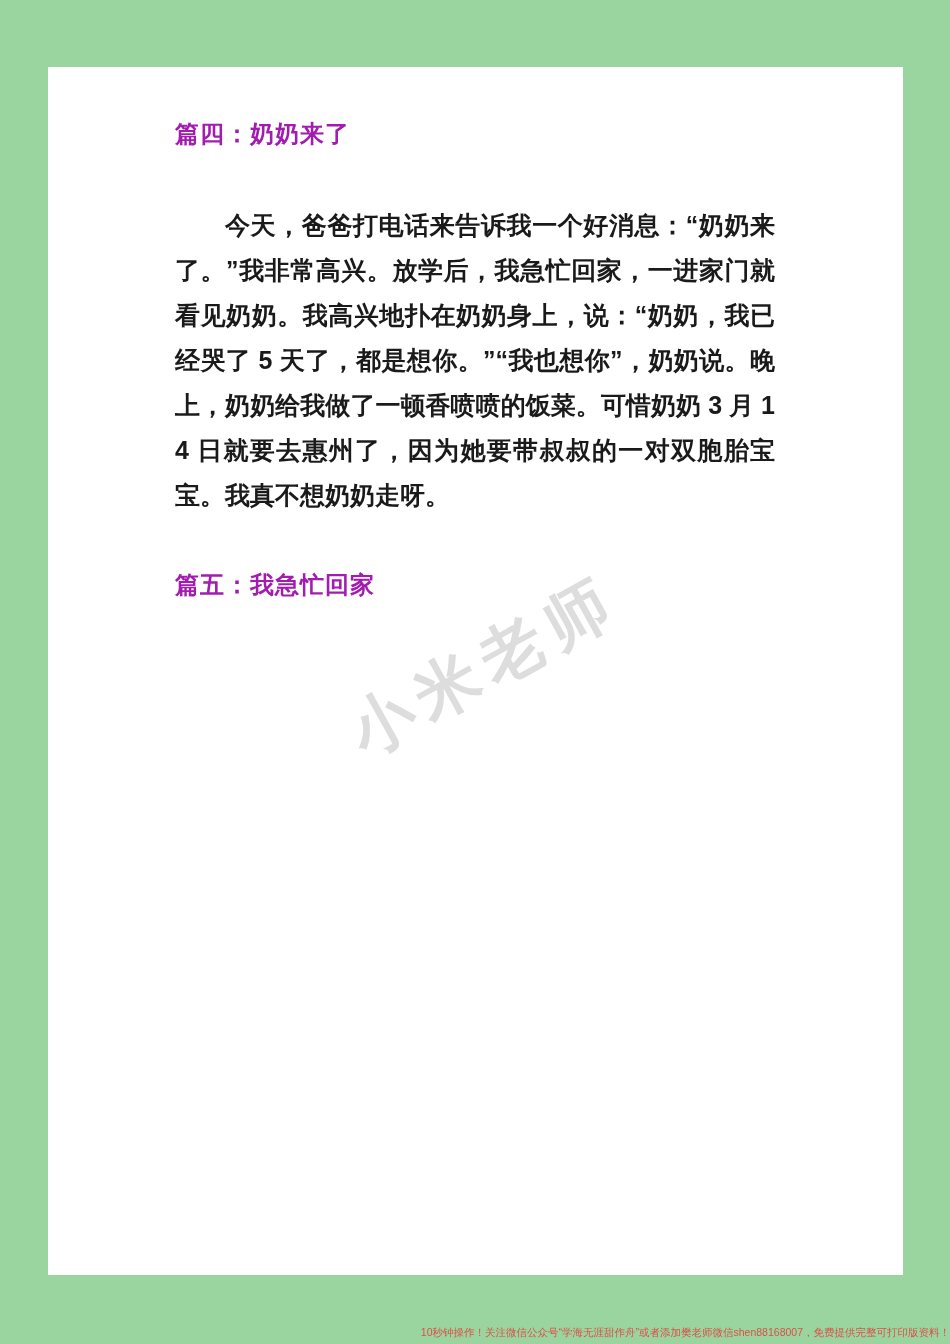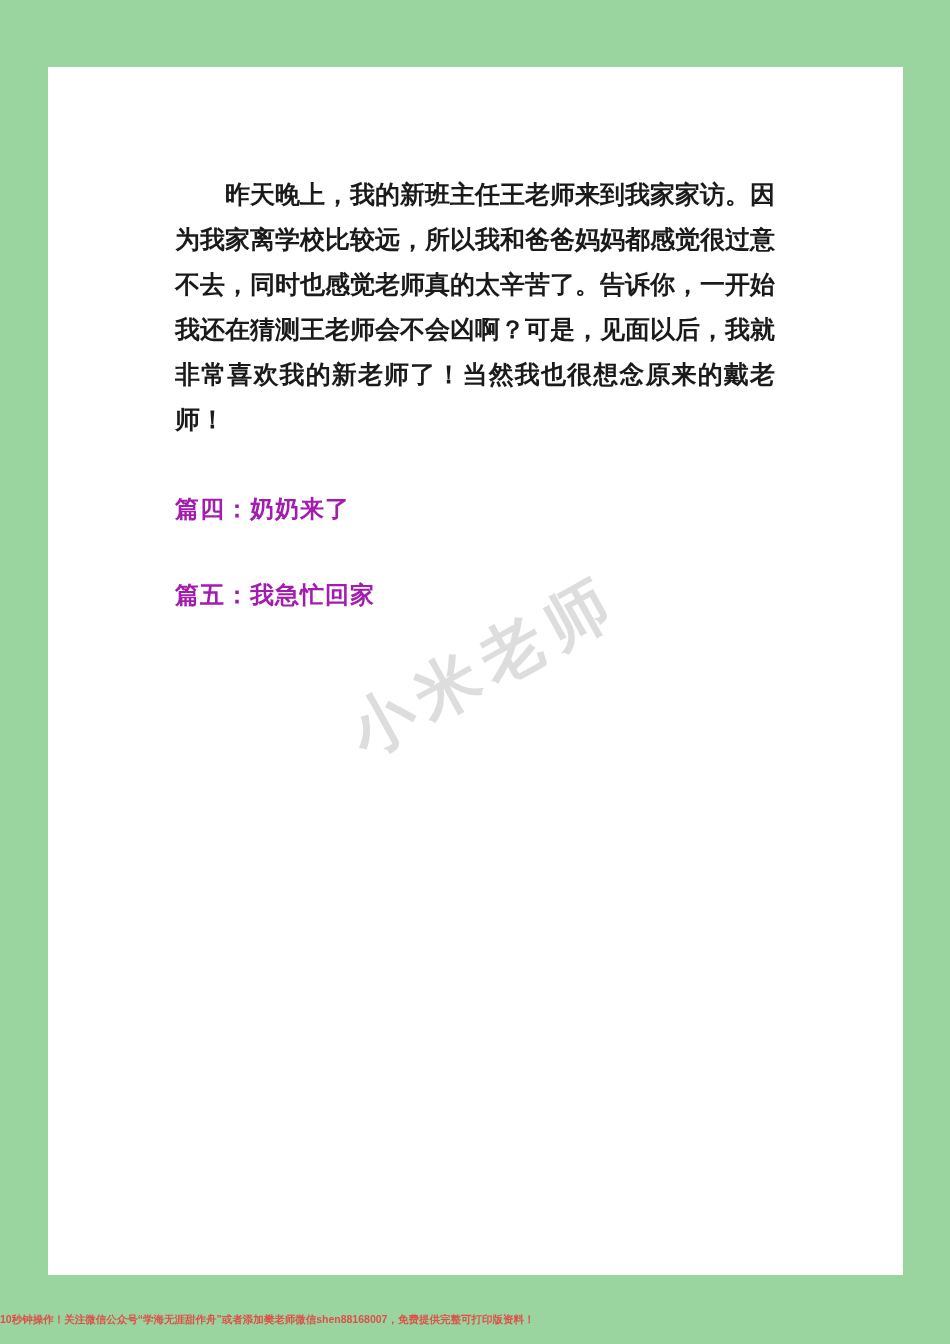--- a/index.html
+++ b/index.html
@@ -62,41 +62,41 @@
     transform: rotate(-29deg);
     transform-origin: center center;
     white-space: nowrap;
     pointer-events: none;
     user-select: none;
   }
   .footer-note {
     position: absolute;
     left: 0;
     right: 0;
-    bottom: 18px;
-    text-align: left;
+    bottom: 5px;
+    text-align: right;
     font-size: 10.5px;
     line-height: 14px;
     color: #DD4F48;
-    font-weight: 700;
+    font-weight: 400;
   }
 </style>
 </head>
 <body>
 
 <div class="frame">
 
   <div class="paper">
 
     <div class="watermark">小米老师</div>
 
-    <p class="body-para first">昨天晚上，我的新班主任王老师来到我家家访。因为我家离学校比较远，所以我和爸爸妈妈都感觉很过意不去，同时也感觉老师真的太辛苦了。告诉你，一开始我还在猜测王老师会不会凶啊？可是，见面以后，我就非常喜欢我的新老师了！当然我也很想念原来的戴老师！</p>
 
     <h2 class="section-heading">篇四：奶奶来了</h2>
 
+    <p class="body-para">今天，爸爸打电话来告诉我一个好消息：“奶奶来了。”我非常高兴。放学后，我急忙回家，一进家门就看见奶奶。我高兴地扑在奶奶身上，说：“奶奶，我已经哭了 5 天了，都是想你。”“我也想你”，奶奶说。晚上，奶奶给我做了一顿香喷喷的饭菜。可惜奶奶 3 月 14 日就要去惠州了，因为她要带叔叔的一对双胞胎宝宝。我真不想奶奶走呀。</p>
 
     <h2 class="section-heading">篇五：我急忙回家</h2>
 
 
   </div>
 
   <div class="footer-note">10秒钟操作！关注微信公众号“学海无涯甜作舟”或者添加樊老师微信shen88168007，免费提供完整可打印版资料！</div>
 
 </div>
 

